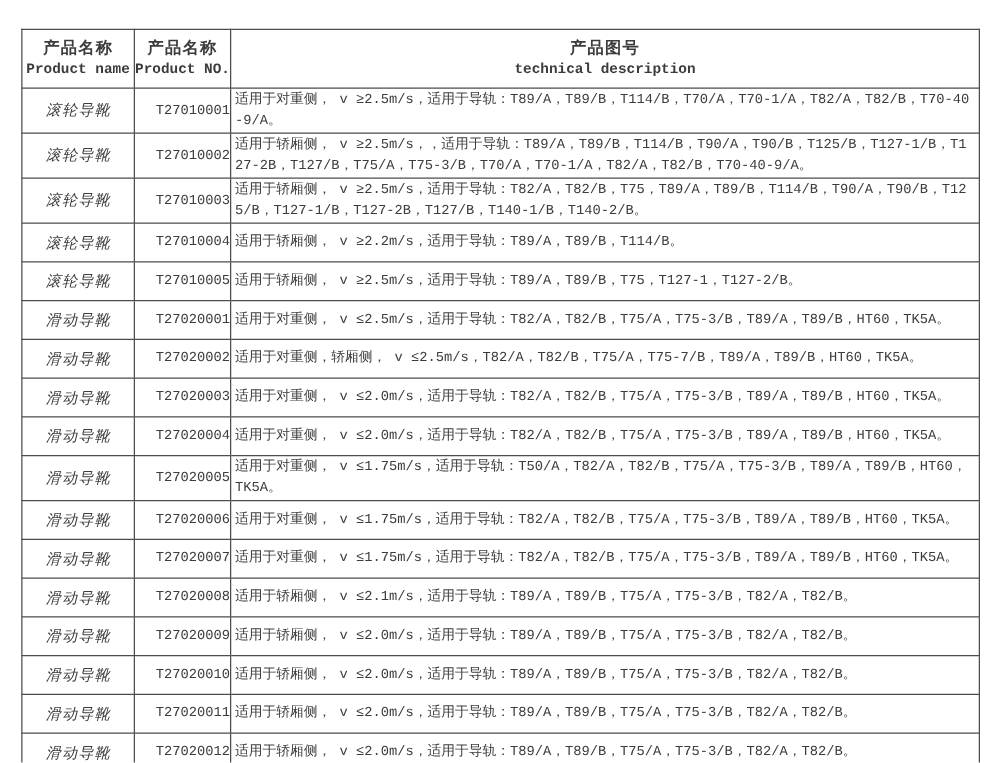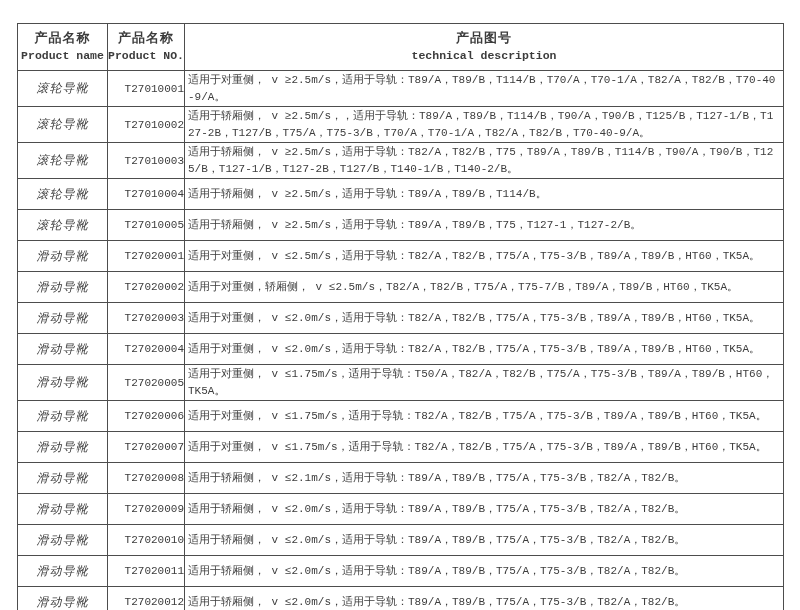--- a/index.html
+++ b/index.html
@@ -100,21 +100,21 @@
 
     <tr>
       <td class="cell-name">滚轮导靴</td>
       <td class="cell-drawing">T27010003</td>
       <td class="cell-desc">适用于轿厢侧， v ≥2.5m/s，适用于导轨：T82/A，T82/B，T75，T89/A，T89/B，T114/B，T90/A，T90/B，T125/B，T127-1/B，T127-2B，T127/B，T140-1/B，T140-2/B。</td>
     </tr>
 
     <tr>
       <td class="cell-name">滚轮导靴</td>
       <td class="cell-drawing">T27010004</td>
-      <td class="cell-desc">适用于轿厢侧， v ≥2.5m/s，适用于导轨：T89/A，T89/B，T114/B。</td>
+      <td class="cell-desc">适用于轿厢侧， v ≥2.2m/s，适用于导轨：T89/A，T89/B，T114/B。</td>
     </tr>
 
     <tr>
       <td class="cell-name">滚轮导靴</td>
       <td class="cell-drawing">T27010005</td>
       <td class="cell-desc">适用于轿厢侧， v ≥2.5m/s，适用于导轨：T89/A，T89/B，T75，T127-1，T127-2/B。</td>
     </tr>
 
     <tr>
       <td class="cell-name">滑动导靴</td>

